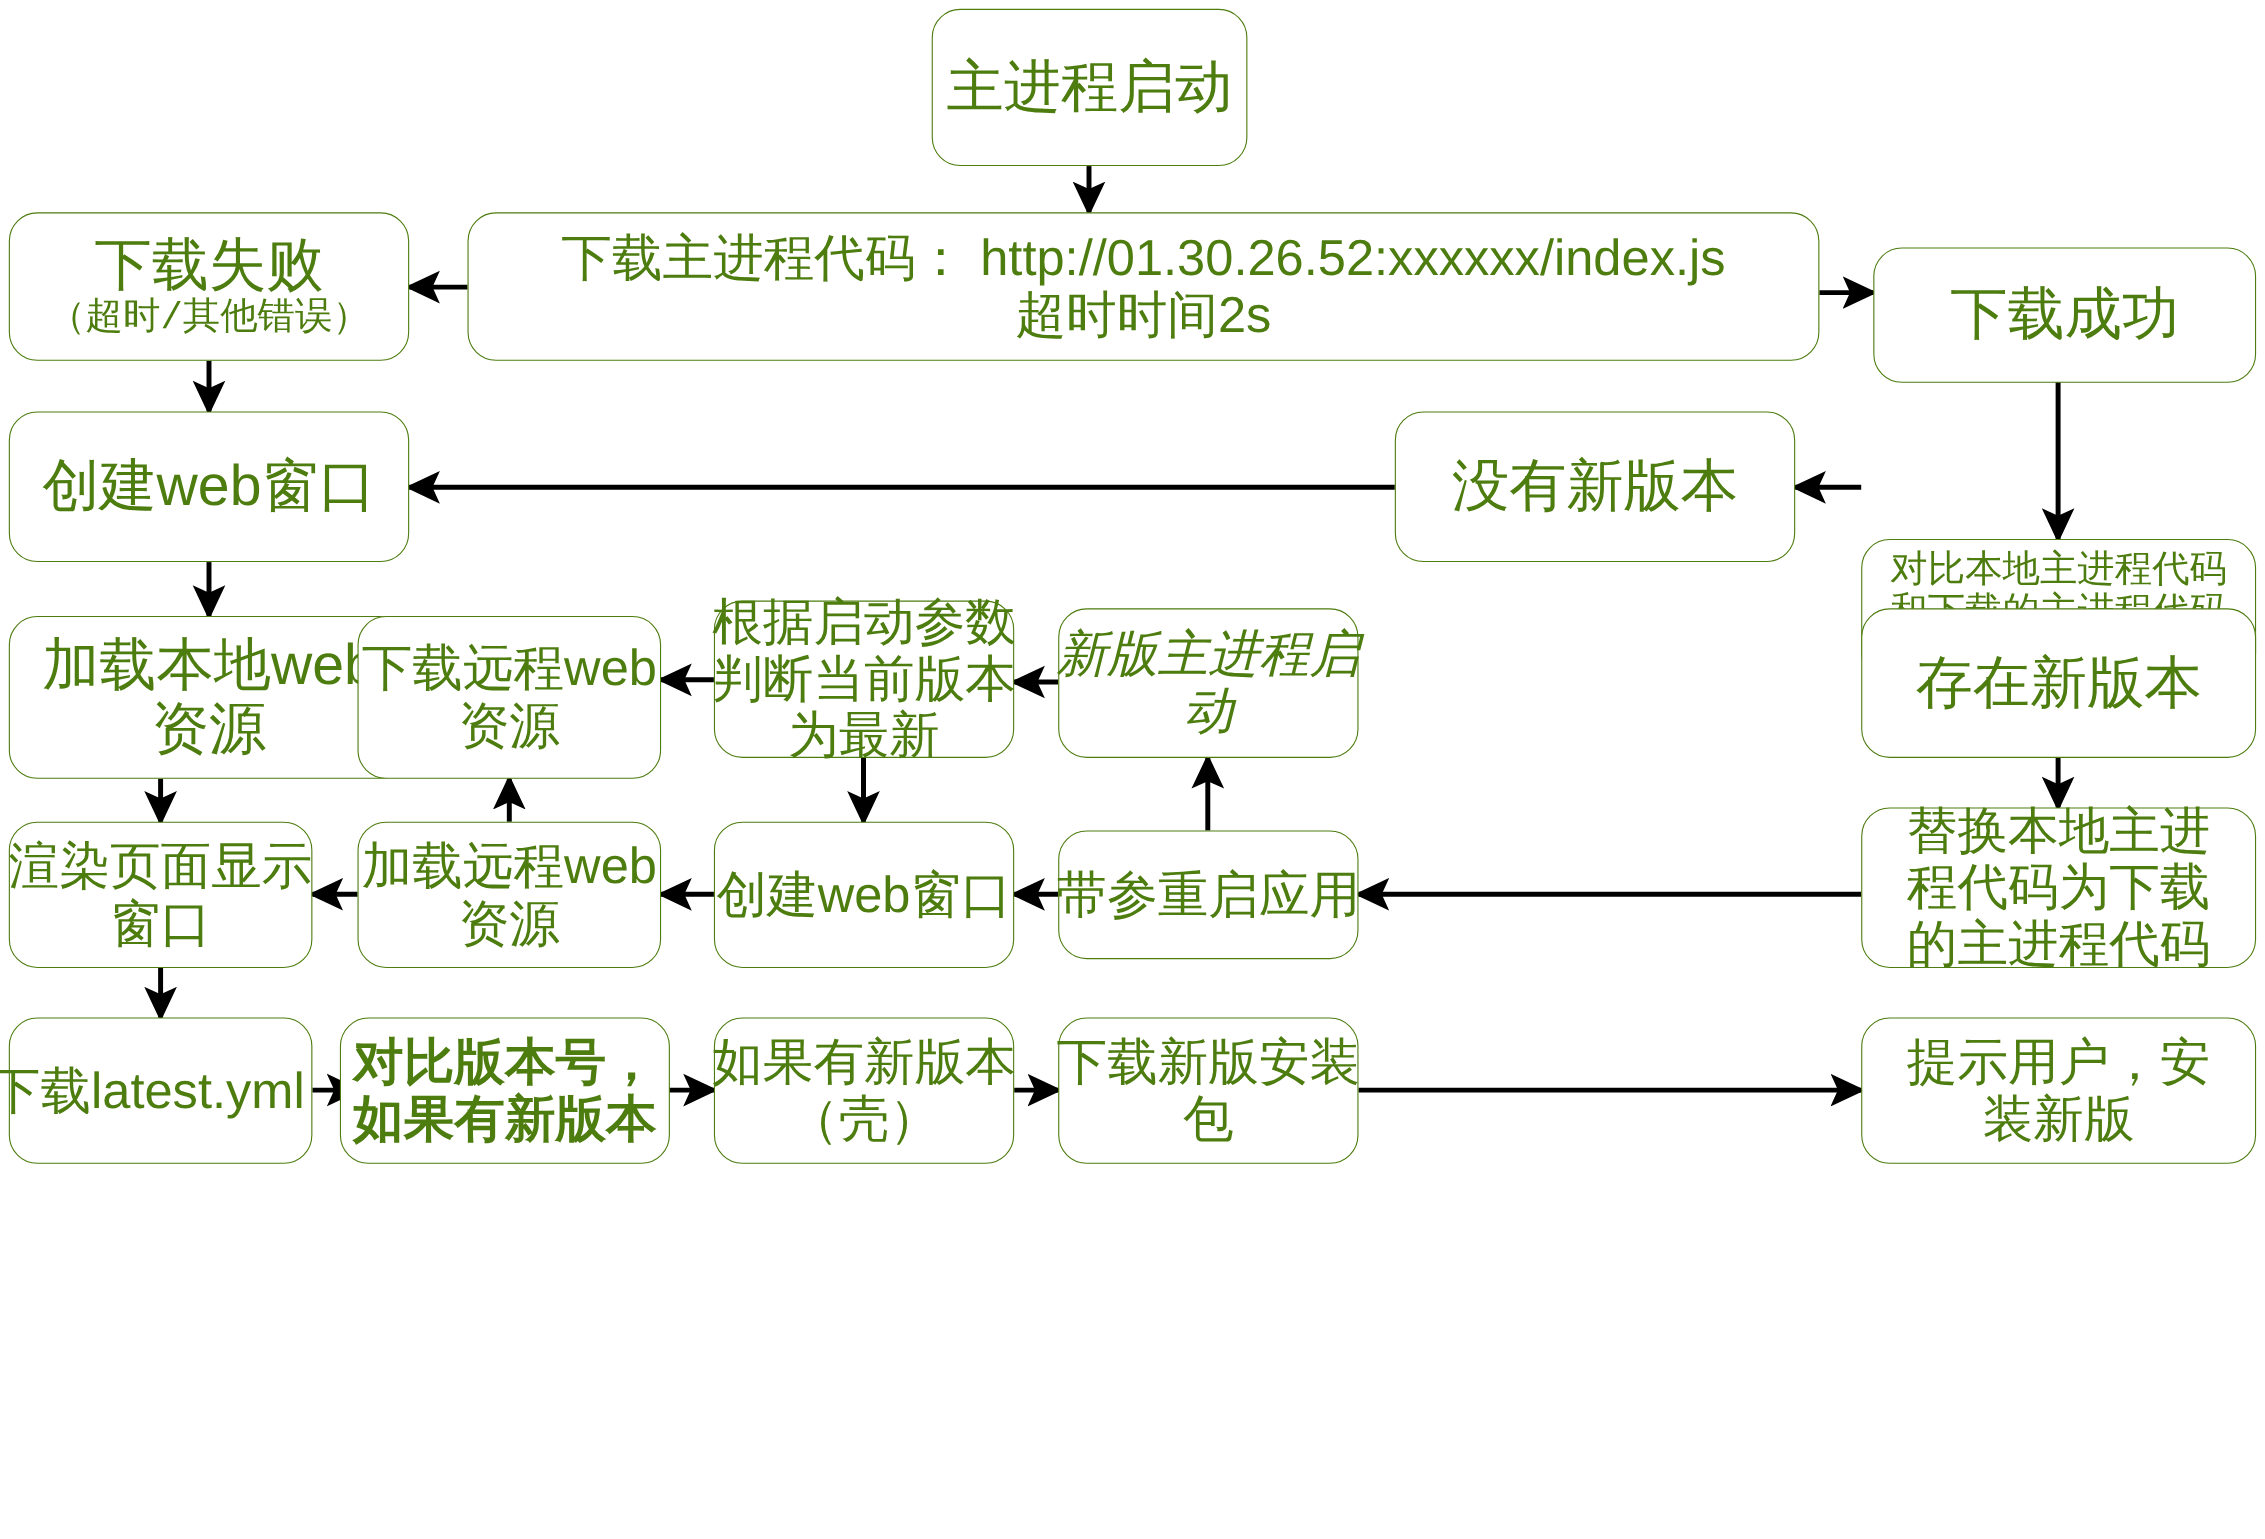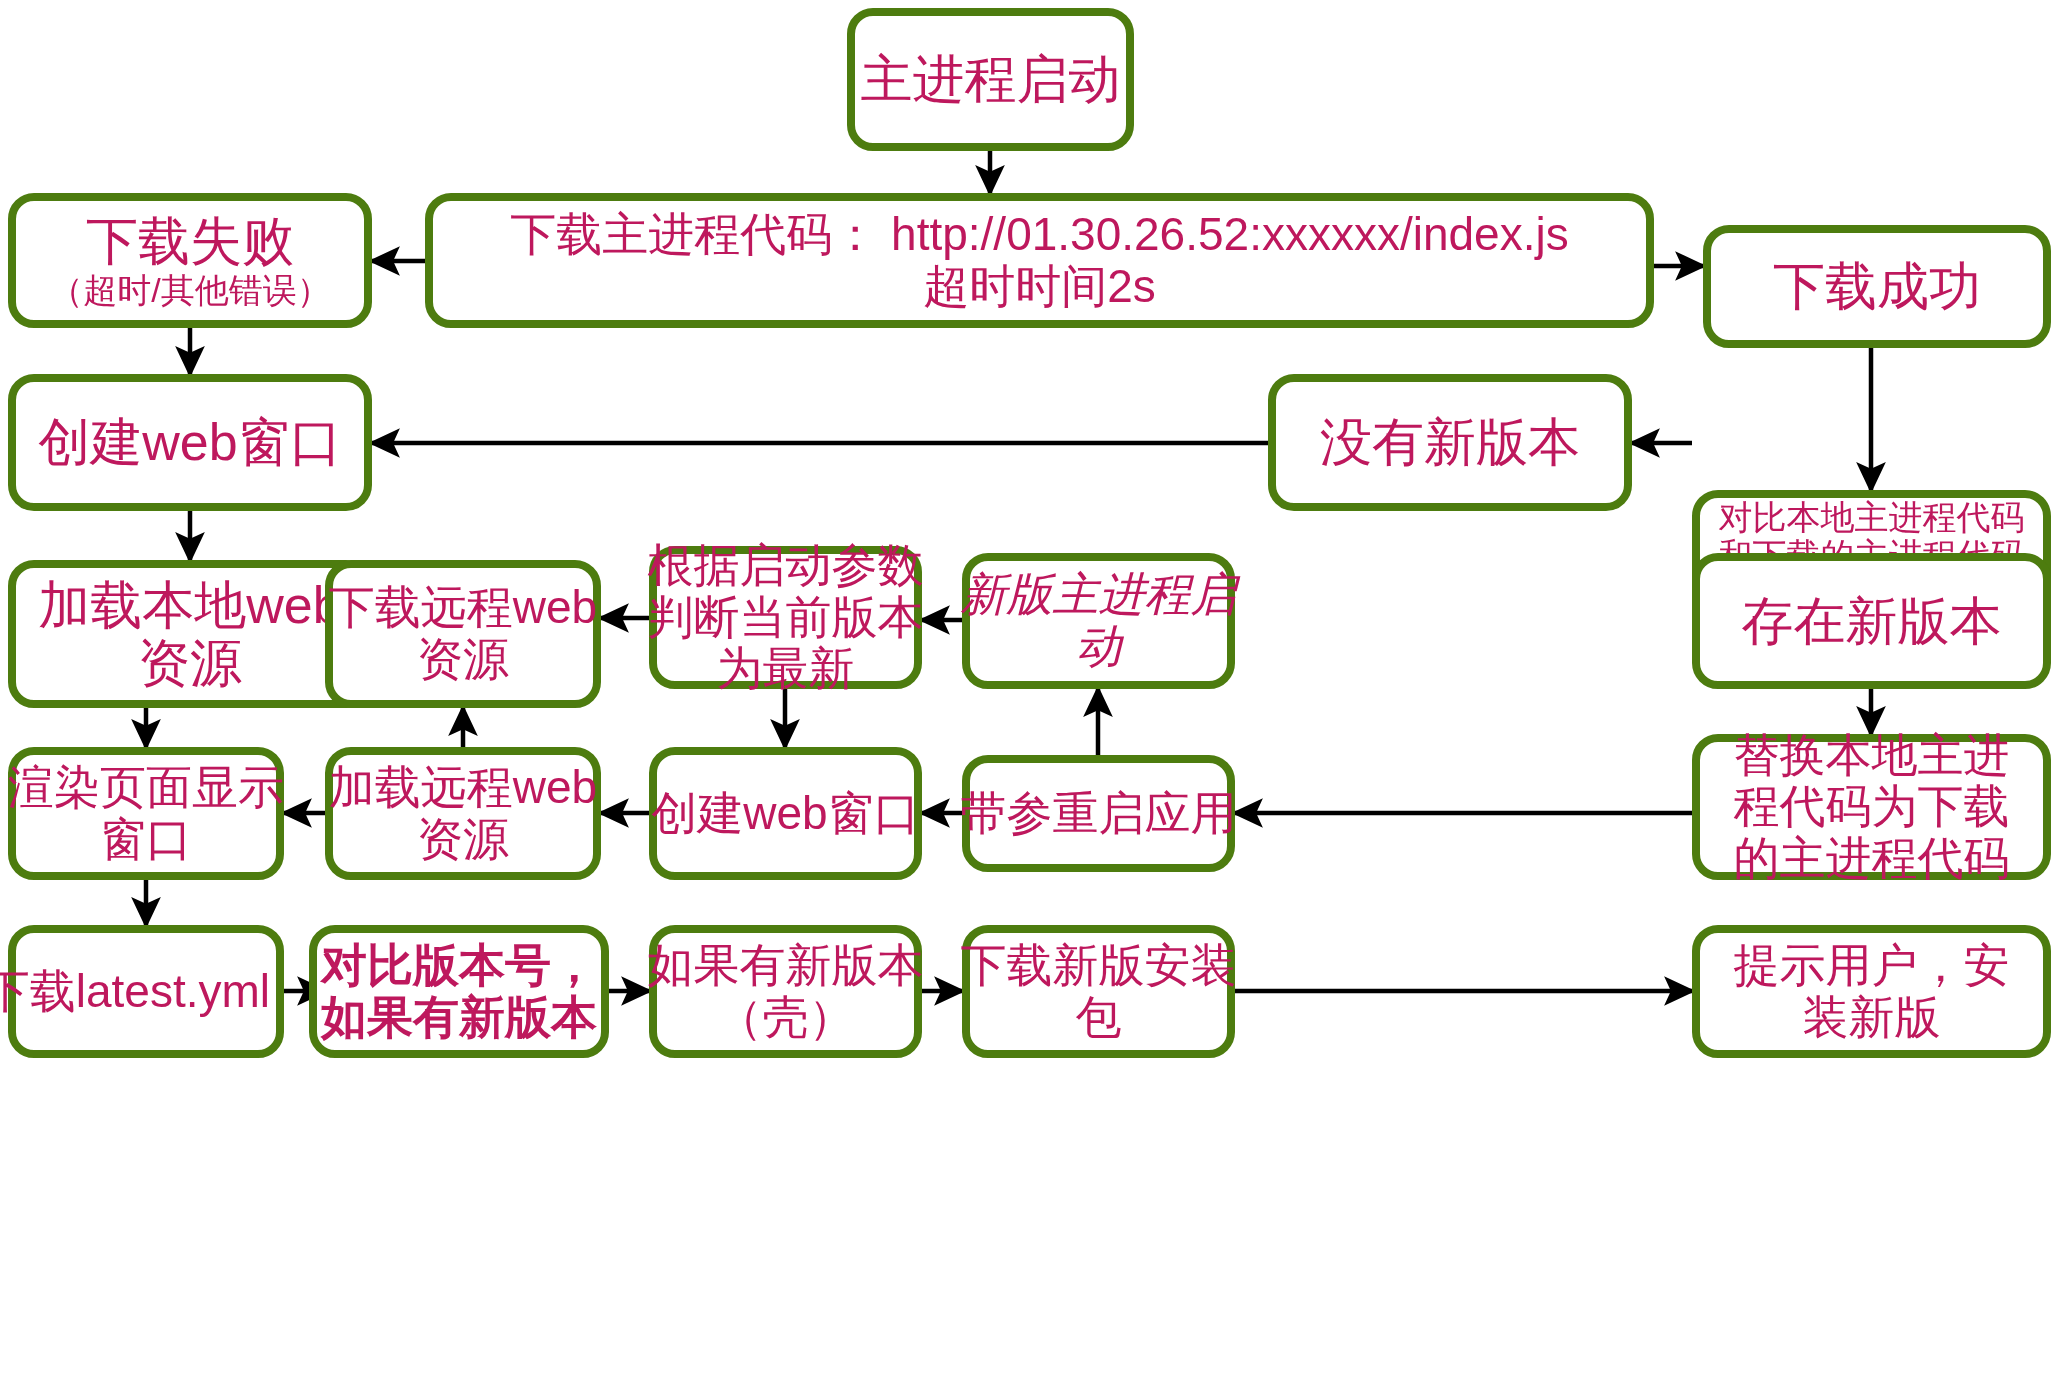--- a/index.html
+++ b/index.html
@@ -19,41 +19,41 @@
     position: absolute;
     left: 0;
     top: 0;
     width: 2059px;
     height: 1399px;
     pointer-events: none;
   }
   .node {
     position: absolute;
     box-sizing: border-box;
-    border: 8px solid #4d7c0f;
+    border: 1px solid #4d7c0f;
     border-radius: 26px;
     background: #ffffff;
     display: flex;
     flex-direction: column;
     align-items: center;
     justify-content: center;
     text-align: center;
-    color: #be185d;
+    color: #4d7c0f;
     line-height: 1.12;
     padding: 2px 6px;
     overflow: visible;
   }
   .node .line {
     display: block;
     white-space: pre;
   }
   .fs-lg  { font-size: 52px; }
   .fs-md  { font-size: 46px; }
   .fs-xs  { font-size: 34px; }
-  .sub    { font-size: 34px; }
+  .sub    { font-size: 34px; font-family: Liberation Mono, monospace; }
 </style>
 </head>
 <body>
 
 <div id="canvas">
   <svg id="edges" viewBox="0 0 2059 1399" xmlns="http://www.w3.org/2000/svg">
     <defs>
       <marker id="arrowhead" markerWidth="7" markerHeight="7" refX="6.2" refY="3.5" orient="auto" markerUnits="strokeWidth">
         <path d="M0,0.2 L7,3.5 L0,6.8 L1.5,3.5 Z" fill="#000000"></path>
       </marker>

